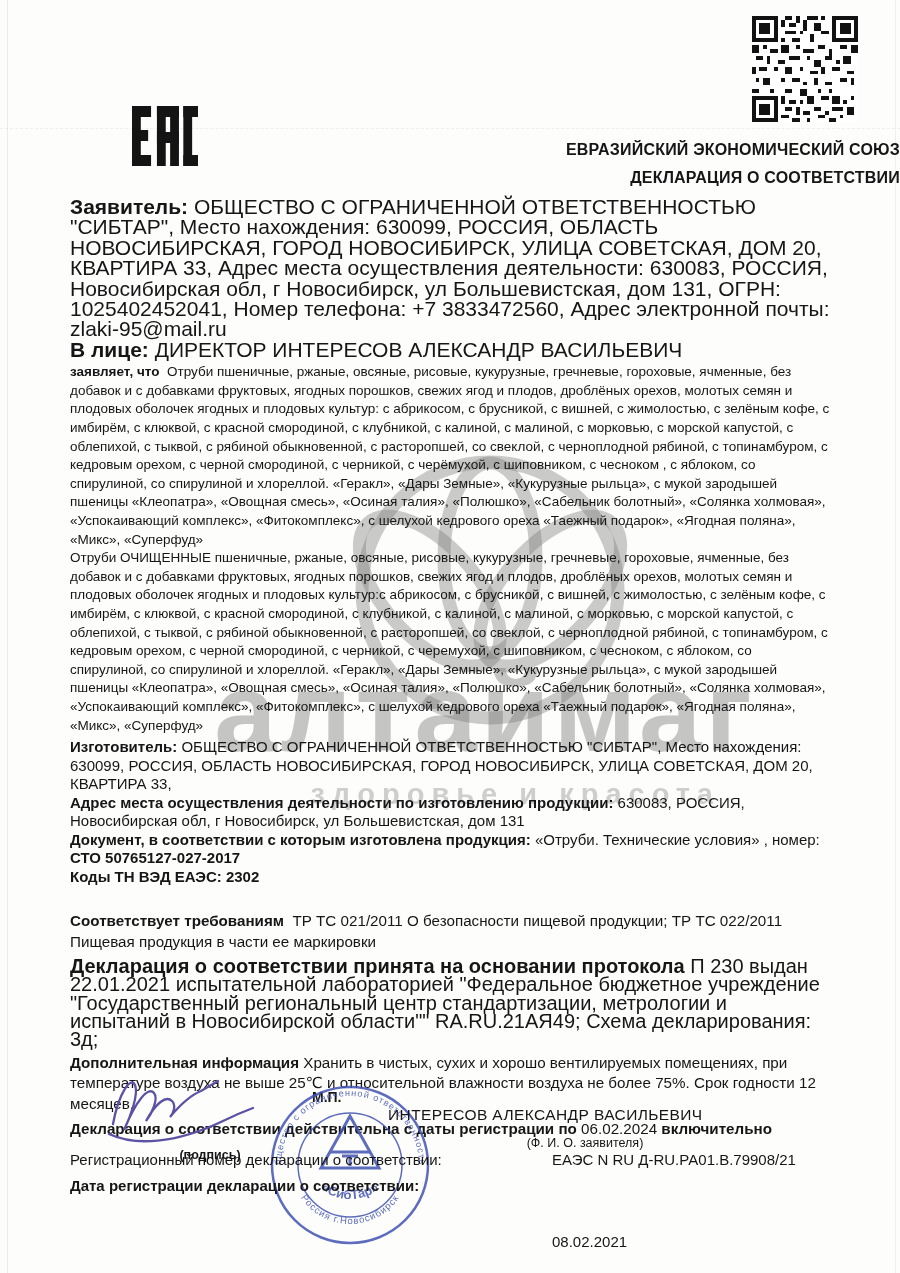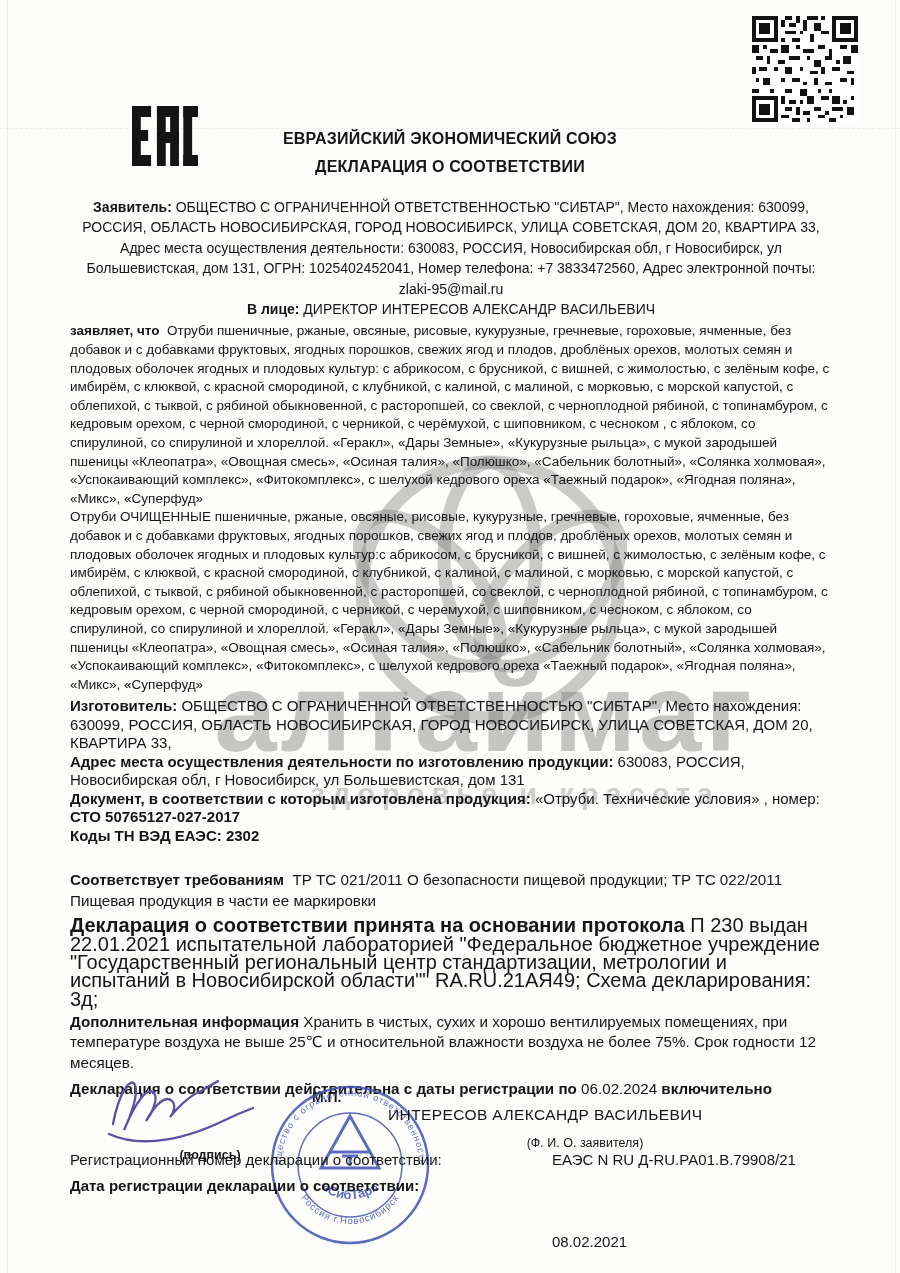--- a/index.html
+++ b/index.html
@@ -9,40 +9,40 @@
     font-family:"Liberation Sans","DejaVu Sans",sans-serif;
     color:#161616;
   }
   .scan-edge-left{position:absolute;left:7px;top:0;width:1px;height:100%;background:rgba(0,0,0,0.07);}
   .scan-edge-right{position:absolute;right:4px;top:0;width:1px;height:100%;background:rgba(0,0,0,0.05);}
   .scan-dash{position:absolute;left:0;top:128px;width:100%;border-top:1px dashed rgba(0,0,0,0.06);}
 
   .qr{position:absolute;left:752px;top:14px;width:106px;height:110px;}
   .eac{position:absolute;left:132px;top:106px;width:66px;height:60px;}
 
-  .titles{position:absolute;left:0;top:125px;width:900px;text-align:center;}
+  .titles{position:absolute;left:0;top:136px;width:900px;text-align:right;}
   .title-line{font-weight:bold;font-size:16px;line-height:28px;letter-spacing:.2px;}
 
   
   .wm{position:absolute;left:0;top:0;width:900px;height:1052px;z-index:0;pointer-events:none;}
   .wm-logo{position:absolute;left:340px;top:440px;width:300px;height:300px;}
   .wm-brand{
     position:absolute;left:80px;top:648px;width:810px;text-align:center;
     font-size:112px;font-weight:bold;letter-spacing:4px;color:rgba(120,120,120,0.42);
     white-space:nowrap;
   }
   .wm-tagline{
     position:absolute;left:300px;top:778px;width:420px;text-align:right;
     font-size:29px;font-weight:bold;letter-spacing:7px;color:rgba(130,130,130,0.38);
     white-space:nowrap;
   }
 
   .content{position:absolute;left:70px;top:197px;width:762px;z-index:1;}
   .content p{margin:0;}
-  .p-app{font-size:14px;line-height:20.4px;text-align:center;}
+  .p-app{font-size:21px;line-height:20.4px;}
   .p-decl{font-size:13.5px;line-height:18.6px;margin-top:3px !important;}
   .p-man{font-size:15px;line-height:18.5px;margin-top:3px !important;}
   .p-man2{font-size:15px;line-height:18.5px;}
   .p-comp{font-size:15.2px;line-height:20.5px;margin-top:25px !important;}
   .p-basis{font-size:20px;line-height:18.3px;margin-top:5px !important;}
   .p-add{font-size:15.2px;line-height:20.6px;margin-top:4px !important;}
   .p-valid{font-size:15.2px;line-height:21px;margin-top:4px !important;}
 
   .footer{position:absolute;left:0;top:0;width:900px;height:1273px;z-index:2;pointer-events:none;}
   .sig{position:absolute;left:103px;top:1070px;width:170px;height:78px;}

